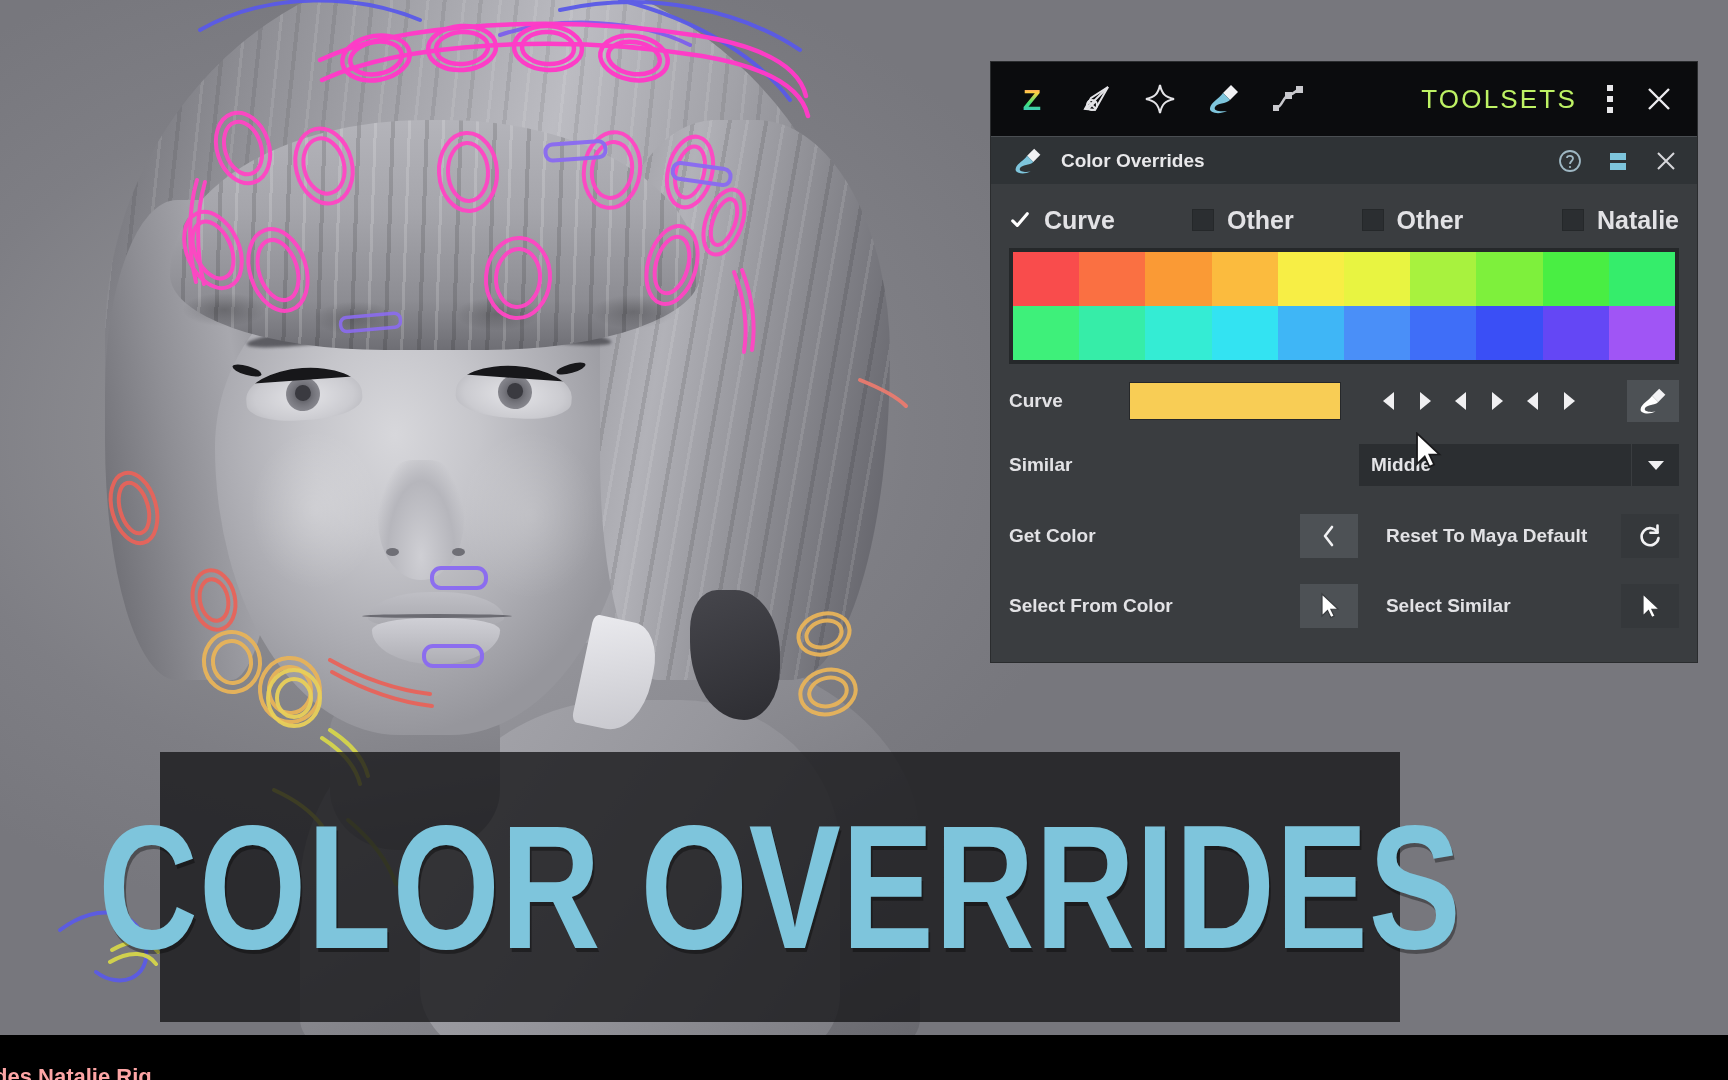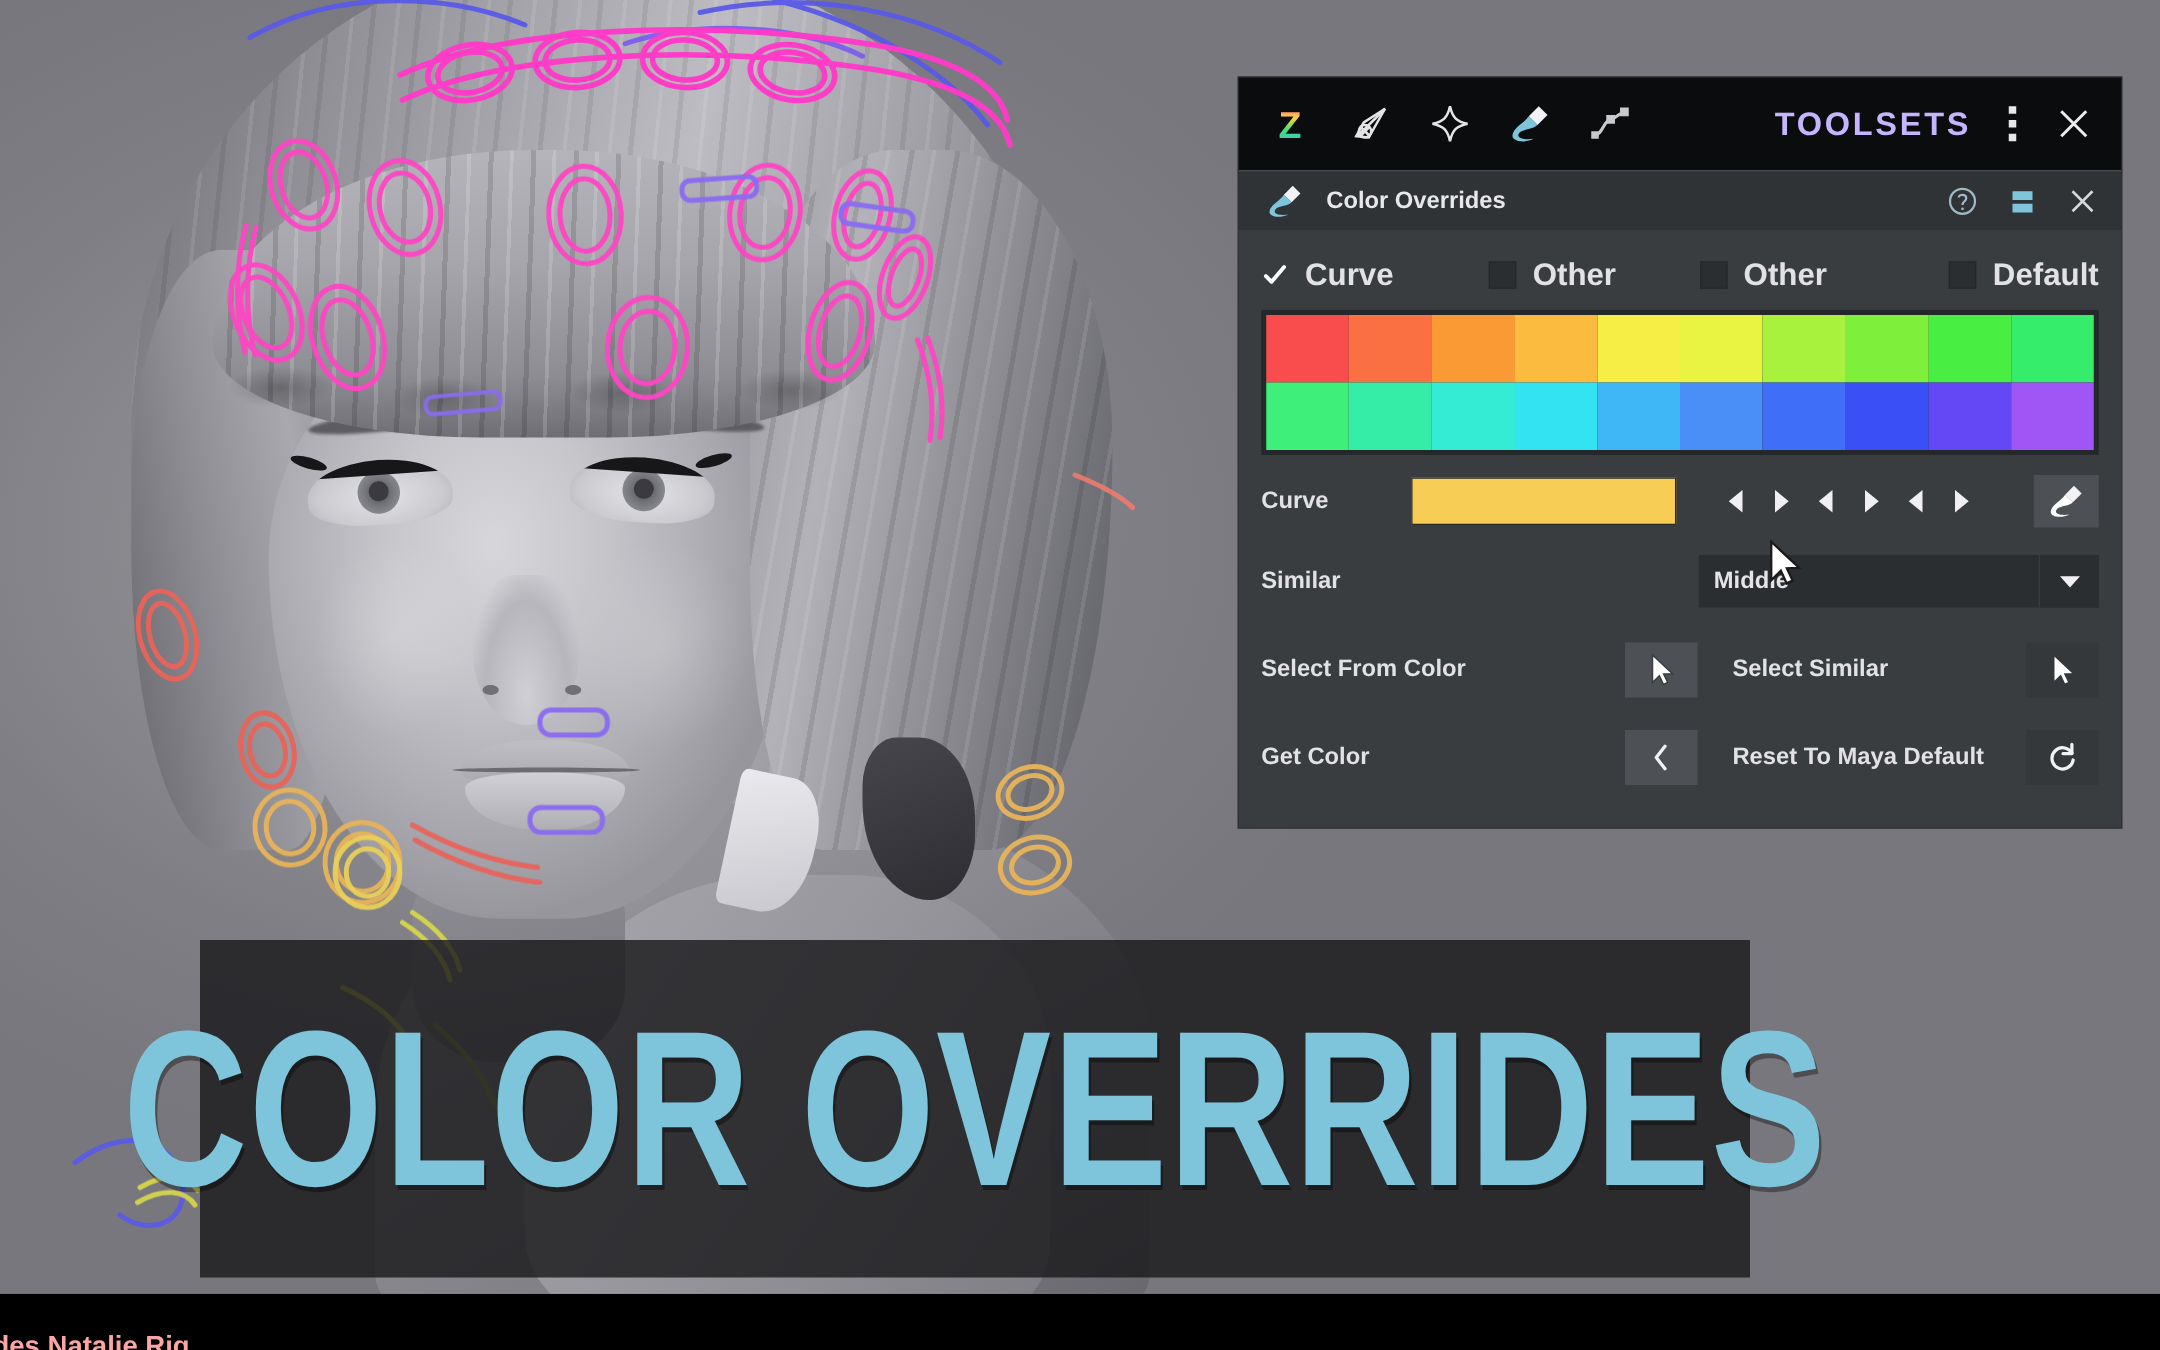--- a/index.html
+++ b/index.html
@@ -177,21 +177,21 @@
     background: #3a3d40;
     box-shadow: 0 0 0 1px #2a2c2e;
   }
   .ts-titlebar {
     height: 74px; background: #0b0c0e;
     display: flex; align-items: center; padding: 0 16px 0 22px; gap: 0;
   }
   .ts-icons { display: flex; align-items: center; gap: 26px; }
   .ts-icon { width: 38px; height: 38px; display:flex; align-items:center; justify-content:center; cursor: pointer; }
   .ts-title {
-    flex: 1; text-align: right; color: #c4b5fd; font-weight: 700;
+    flex: 1; text-align: right; color: #bef264; font-weight: 400;
     font-size: 26px; letter-spacing: 2.2px; padding-right: 18px;
   }
   .kebab { width: 30px; height: 38px; display:flex; flex-direction:column; align-items:center; justify-content:center; gap:5px; cursor:pointer; }
   .kebab i { display:block; width:6px; height:6px; background:#e8e8ea; }
   .ts-close { width: 44px; height: 44px; display:flex; align-items:center; justify-content:center; margin-left: 12px; cursor:pointer; }
 
   
   .mod-header {
     height: 48px; background: #2f3336; border-top: 1px solid #4a4e52;
     display: flex; align-items: center; padding: 0 14px 0 18px; gap: 14px;
@@ -536,21 +536,21 @@
           <span class="cb-label">Other</span>
         </div>
 
         <div class="cb-item">
           <div class="cb-box"></div>
           <span class="cb-label">Other</span>
         </div>
 
         <div class="cb-item">
           <div class="cb-box"></div>
-          <span class="cb-label">Default</span>
+          <span class="cb-label">Natalie</span>
         </div>
       </div>
 
       <div class="pal-wrap">
         <div class="pal-row" id="pal-row-1">
             <div class="pal-swatch" style="background: rgb(249, 76, 76);"></div>
             <div class="pal-swatch" style="background: rgb(250, 112, 66);"></div>
             <div class="pal-swatch" style="background: rgb(250, 154, 53);"></div>
             <div class="pal-swatch" style="background: rgb(251, 187, 62);"></div>
             <div class="pal-swatch" style="background: rgb(247, 238, 69);"></div>
@@ -625,50 +625,50 @@
           <span class="select-value">Middle</span>
           <div class="select-caret">
             <svg width="20" height="14" viewBox="0 0 20 14">
                 <path d="M2 3 L18 3 L10 12 Z" fill="#f0f0f2"></path>
               </svg>
           </div>
         </div>
       </div>
 
       <div class="act-row">
-        <span class="act-label a">Select From Color</span>
-        <div class="act-btn">
-          <svg width="24" height="28" viewBox="0 0 24 28">
-            <path d="M5 2 L5 24 L10.5 18.6 L13.8 25.6 L17.2 24 L13.9 17.2 L21 17 Z" fill="#ffffff" stroke="#3a3d40" stroke-width="1.2"></path>
-          </svg>
-        </div>
-        <span class="act-label b" style="padding-left:28px;width:264px;">Select Similar</span>
-        <div class="act-btn dark">
-          <svg width="24" height="28" viewBox="0 0 24 28">
-            <path d="M5 2 L5 24 L10.5 18.6 L13.8 25.6 L17.2 24 L13.9 17.2 L21 17 Z" fill="#ffffff" stroke="#35383b" stroke-width="1.2"></path>
-          </svg>
-        </div>
-      </div>
-
-      <div class="act-row">
         <span class="act-label a">Get Color</span>
         <div class="act-btn">
           <svg width="20" height="26" viewBox="0 0 20 26" fill="none" stroke="#f2f2f4" stroke-width="2.6" stroke-linecap="round" stroke-linejoin="round">
             <path d="M13 4 L6 13 L13 22"></path>
           </svg>
         </div>
         <span class="act-label b" style="padding-left:28px;width:264px;">Reset To Maya Default</span>
         <div class="act-btn dark">
           <svg width="28" height="28" viewBox="0 0 28 28" fill="none" stroke="#f2f2f4" stroke-width="2.6" stroke-linecap="round">
             <path d="M21.5 10.5 A 8.5 8.5 0 1 0 22.5 16"></path>
             <path d="M21.5 3.5 L21.5 10.8 L14.4 10.8" stroke-linejoin="round"></path>
           </svg>
         </div>
       </div>
 
+      <div class="act-row">
+        <span class="act-label a">Select From Color</span>
+        <div class="act-btn">
+          <svg width="24" height="28" viewBox="0 0 24 28">
+            <path d="M5 2 L5 24 L10.5 18.6 L13.8 25.6 L17.2 24 L13.9 17.2 L21 17 Z" fill="#ffffff" stroke="#3a3d40" stroke-width="1.2"></path>
+          </svg>
+        </div>
+        <span class="act-label b" style="padding-left:28px;width:264px;">Select Similar</span>
+        <div class="act-btn dark">
+          <svg width="24" height="28" viewBox="0 0 24 28">
+            <path d="M5 2 L5 24 L10.5 18.6 L13.8 25.6 L17.2 24 L13.9 17.2 L21 17 Z" fill="#ffffff" stroke="#35383b" stroke-width="1.2"></path>
+          </svg>
+        </div>
+      </div>
+
     </div>
   </div>
 
   <svg style="position:absolute; left:1414px; top:432px; width:34px; height:42px;" viewBox="0 0 24 30">
     <path d="M2 1 L2 23 L7.5 17.6 L10.8 24.8 L14.2 23.2 L10.9 16.2 L18 16 Z" fill="#ffffff" stroke="#1a1a1c" stroke-width="1.3"></path>
   </svg>
 
 </div>
 
 </body></html>

